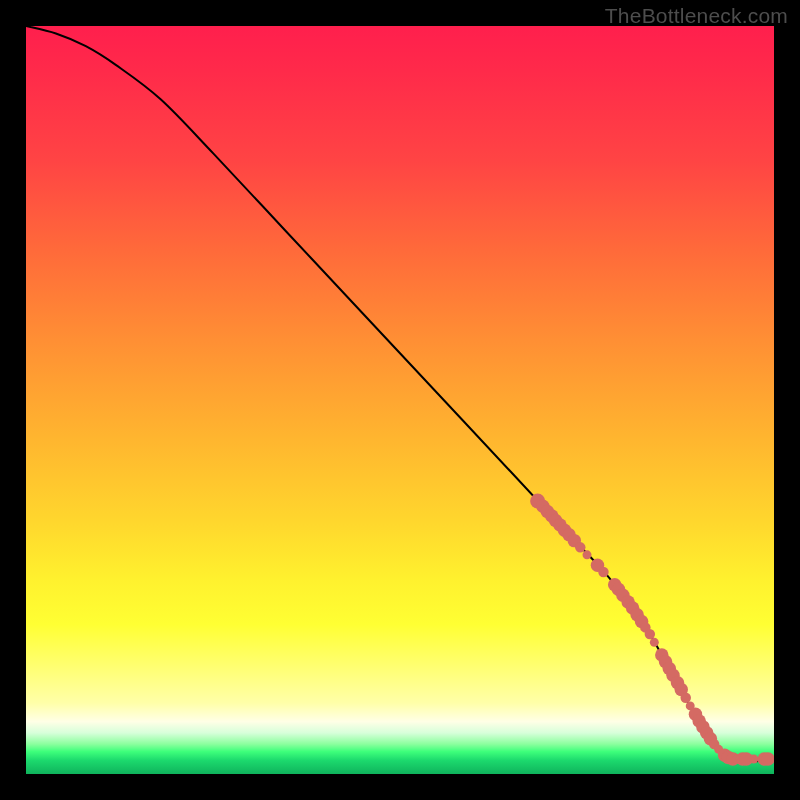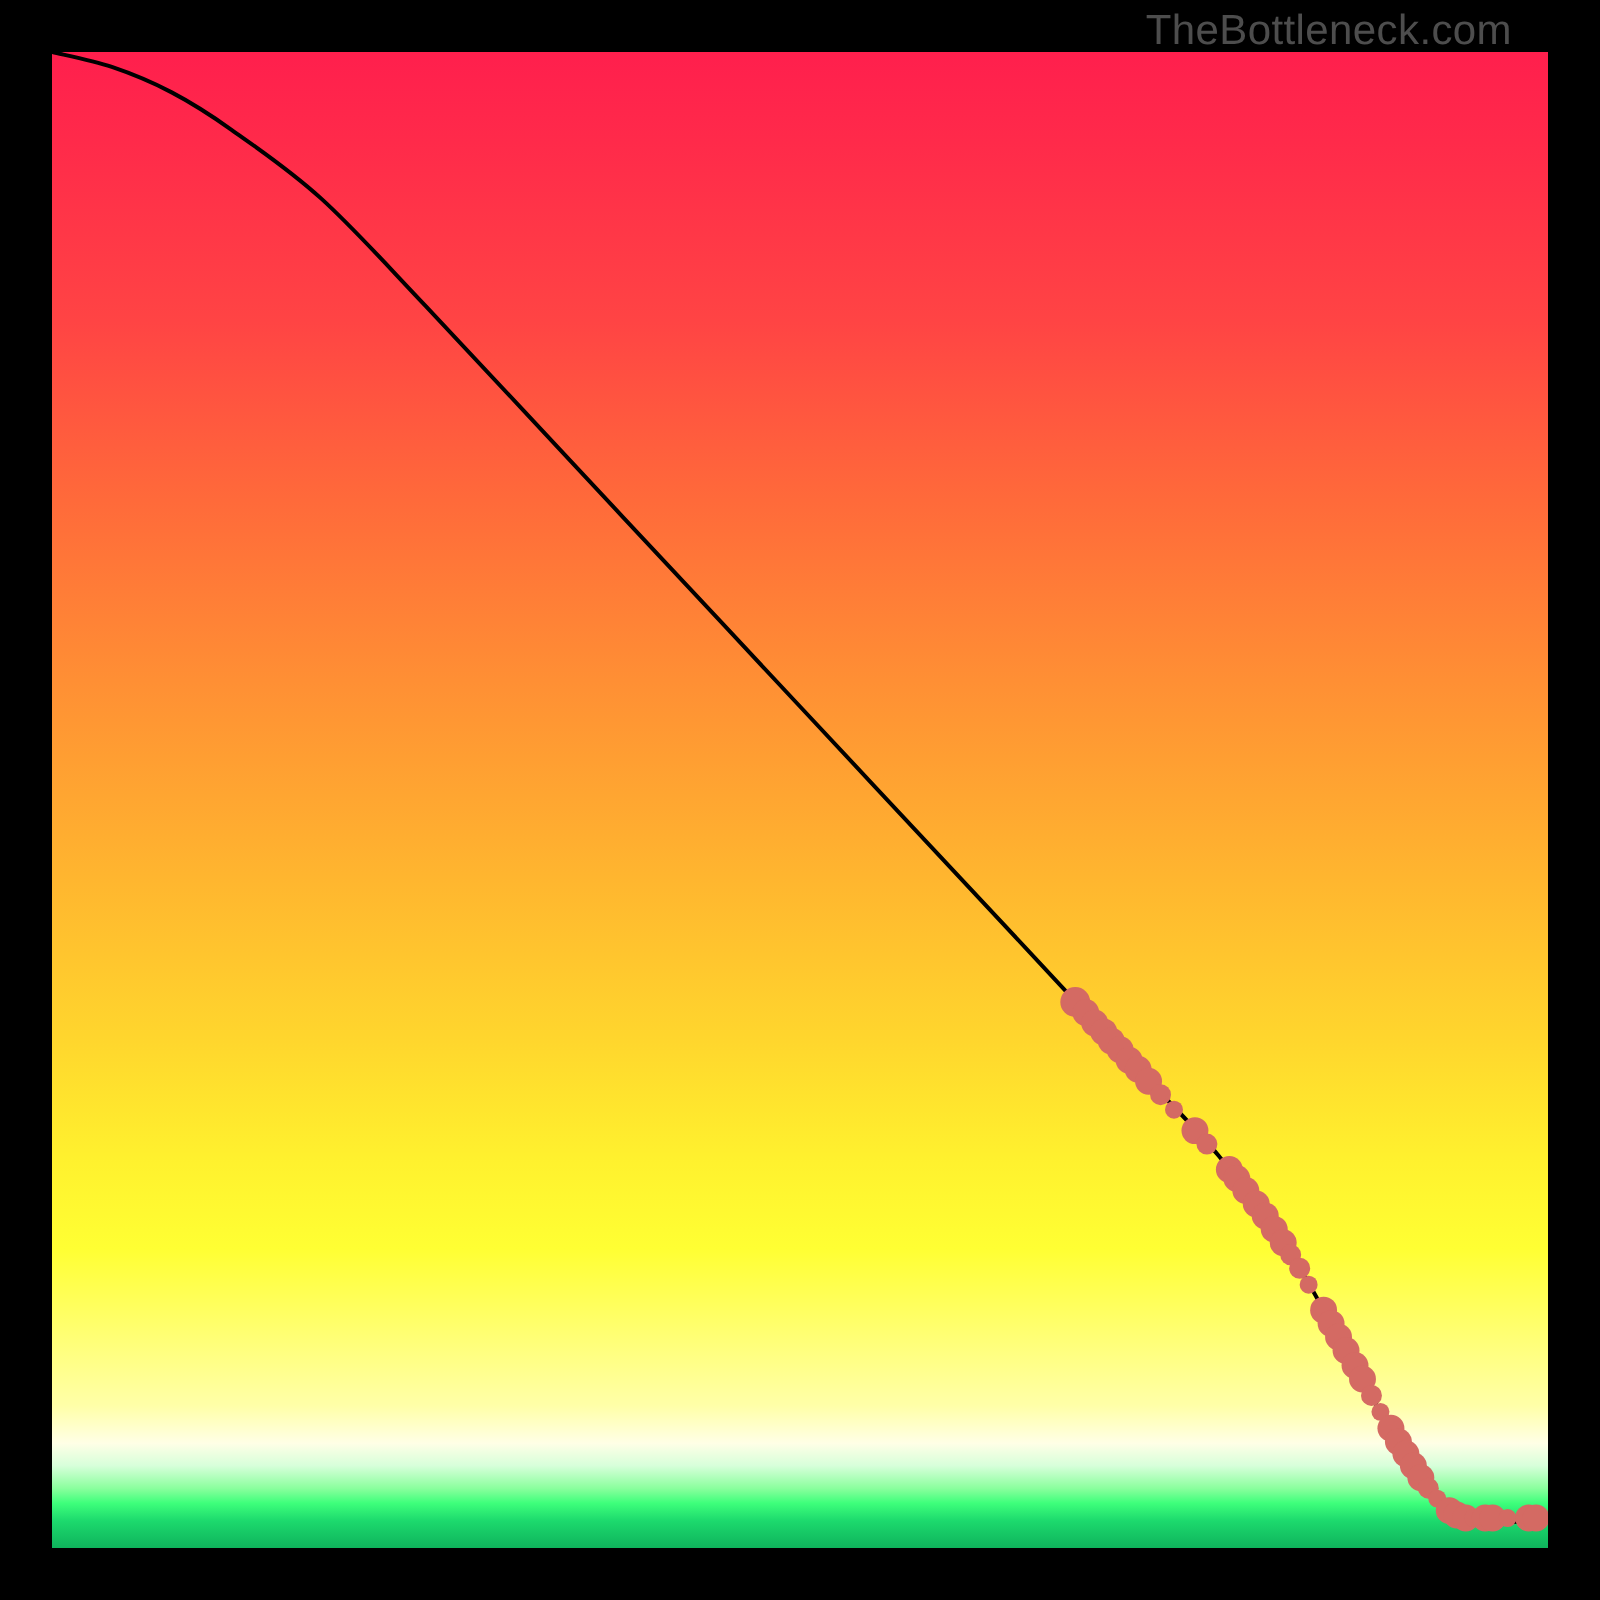--- a/index.html
+++ b/index.html
@@ -41,21 +41,21 @@
       #d7ffda 94.5%,
       #8bff9e 96.0%,
       #3eff7b 97.0%,
       #1cd96d 98.2%,
       #0fb35c 100%
     );
   }
   .watermark {
     position: absolute;
     top: 4px;
-    right: 44px;
+    right: 12px;
     color: #4d4d4d;
     font-size: 21px;
     font-weight: 500;
     letter-spacing: 0.2px;
     user-select: none;
   }
   svg.curve {
     position: absolute;
     left: 0;
     top: 0;

